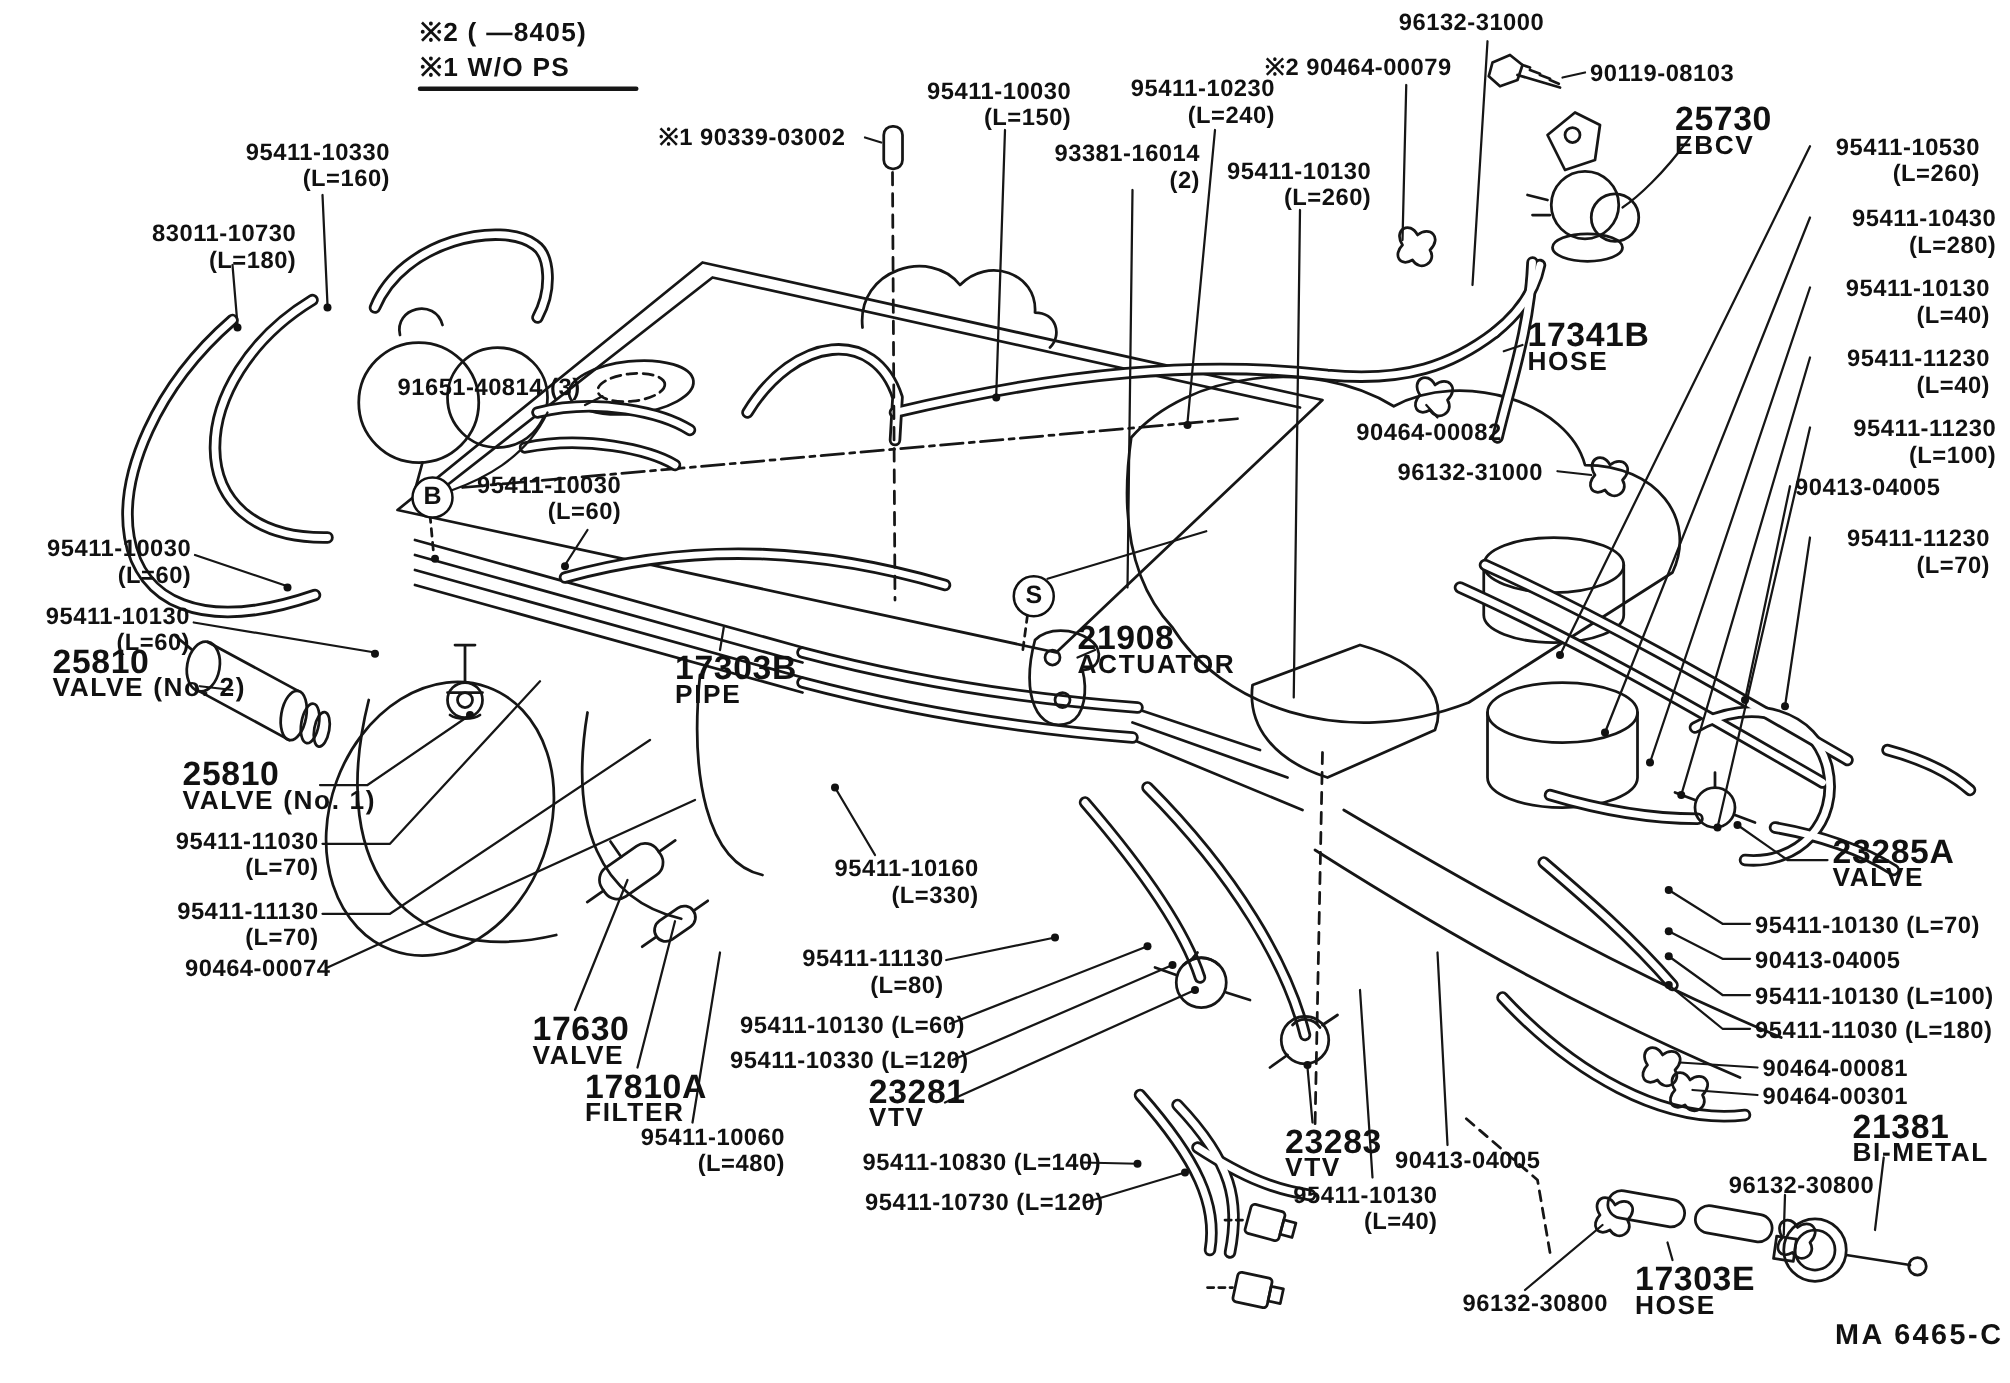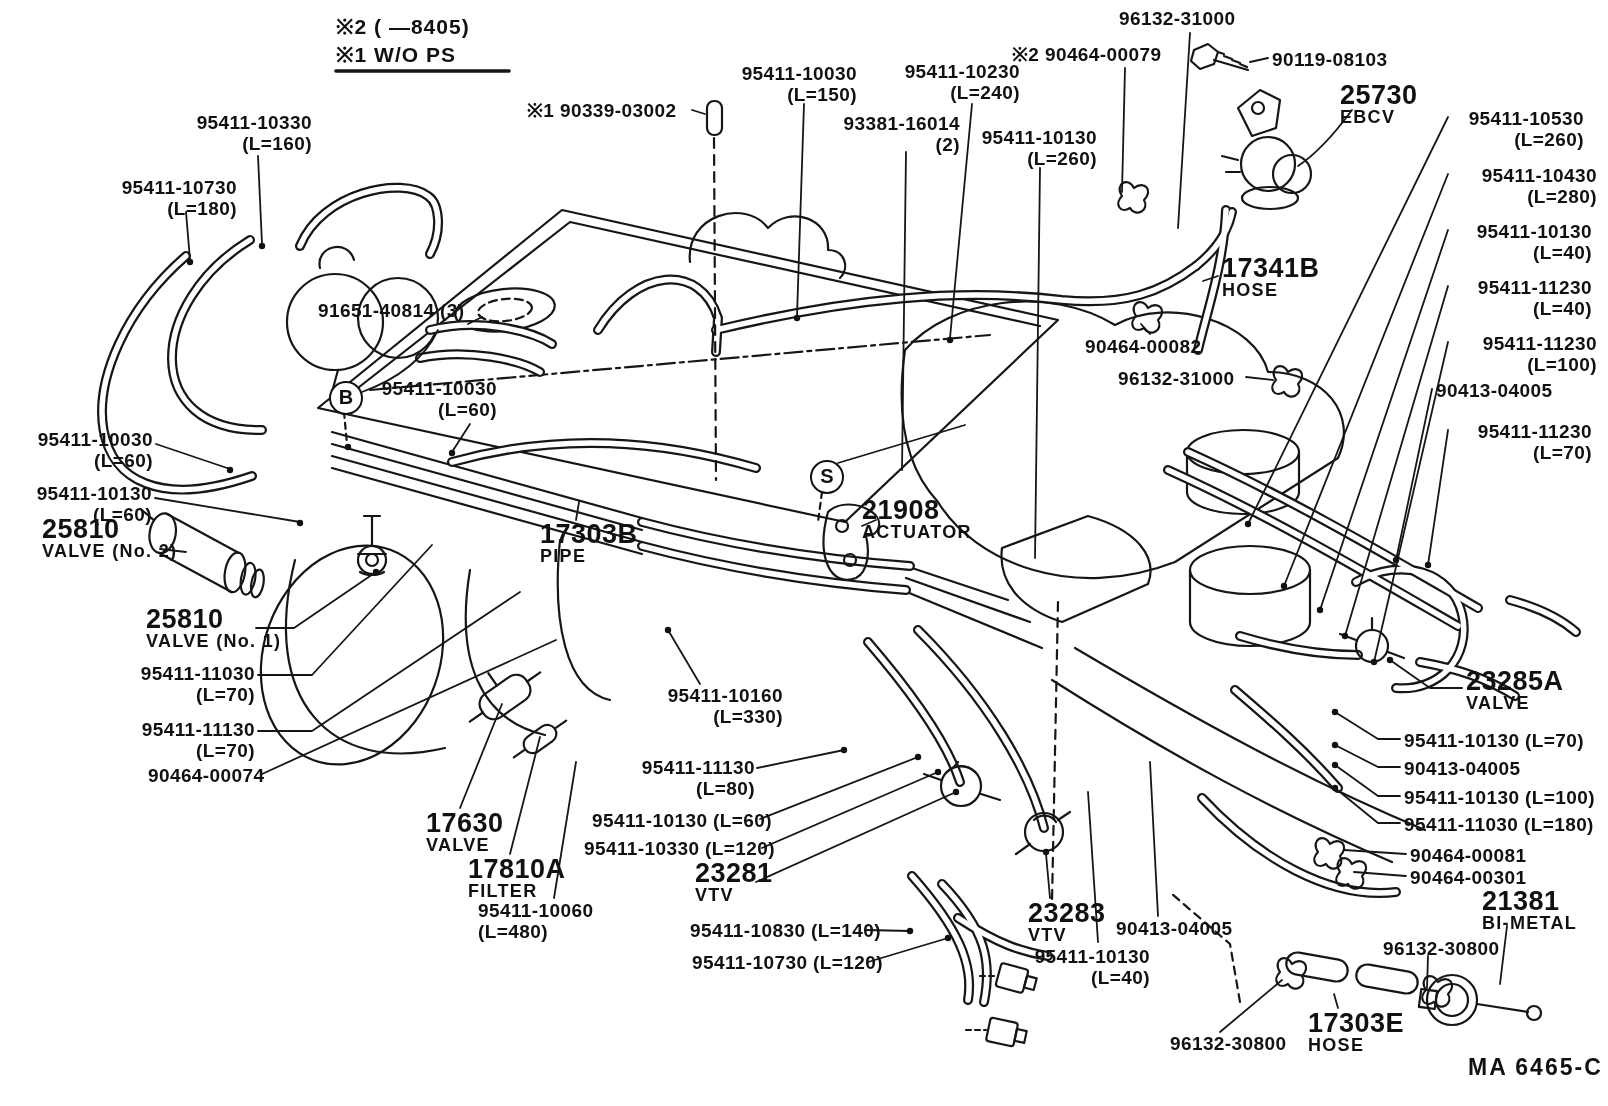--- a/index.html
+++ b/index.html
@@ -3,25 +3,25 @@
 <meta charset="utf-8">
 <style>
   html,body{margin:0;padding:0;background:#fff;}
   body{width:1608px;height:1106px;position:relative;overflow:hidden;
        font-family:"Liberation Sans",sans-serif;color:#111;}
   #art{position:absolute;left:0;top:0;}
   .lbl{position:absolute;font-size:19px;font-weight:700;letter-spacing:.4px;
        line-height:21px;white-space:nowrap;color:#111;}
   .lbl span{display:block;}
   .r{text-align:right;}
-  .c{text-align:left;}
+  .c{text-align:right;}
   .strong{font-weight:800;}
   .note{font-size:21px;font-weight:800;letter-spacing:1px;}
   .big span:first-child{font-size:27px;line-height:26px;font-weight:700;letter-spacing:.5px;}
-  .big span + span{font-size:18px;line-height:18px;letter-spacing:1.3px;font-weight:700;}
+  .big span + span{font-size:21px;line-height:18px;letter-spacing:1.3px;font-weight:700;}
   .circ{position:absolute;width:30px;height:30px;border:2.6px solid #111;border-radius:50%;
         text-align:center;line-height:28px;font-size:20px;font-weight:700;background:#fff;}
   .ref{position:absolute;font-size:23px;font-weight:800;letter-spacing:2px;}
 </style>
 </head>
 <body>
 
 <svg id="art" width="1608" height="1106" viewBox="0 0 1608 1106">
   <g stroke="#161616" stroke-width="2.2" fill="none" stroke-linecap="round" stroke-linejoin="round">
 
@@ -306,21 +306,21 @@
   </div>
 <div class="lbl note" style="left:336px;top:44px">
     <span>※1 W/O PS</span>
   </div>
 
 <div class="lbl r" style="left:167px;top:112px;width:145px">
     <span>95411-10330</span>
     <span>(L=160)</span>
   </div>
 <div class="lbl r" style="left:92px;top:177px;width:145px">
-    <span>95411-10730</span>
+    <span>83011-10730</span>
     <span>(L=180)</span>
   </div>
 <div class="lbl" style="left:527px;top:100px">
     <span>※1 90339-03002</span>
   </div>
 <div class="lbl r" style="left:712px;top:63px;width:145px">
     <span>95411-10030</span>
     <span>(L=150)</span>
   </div>
 <div class="lbl r strong" style="left:875px;top:61px;width:145px">

